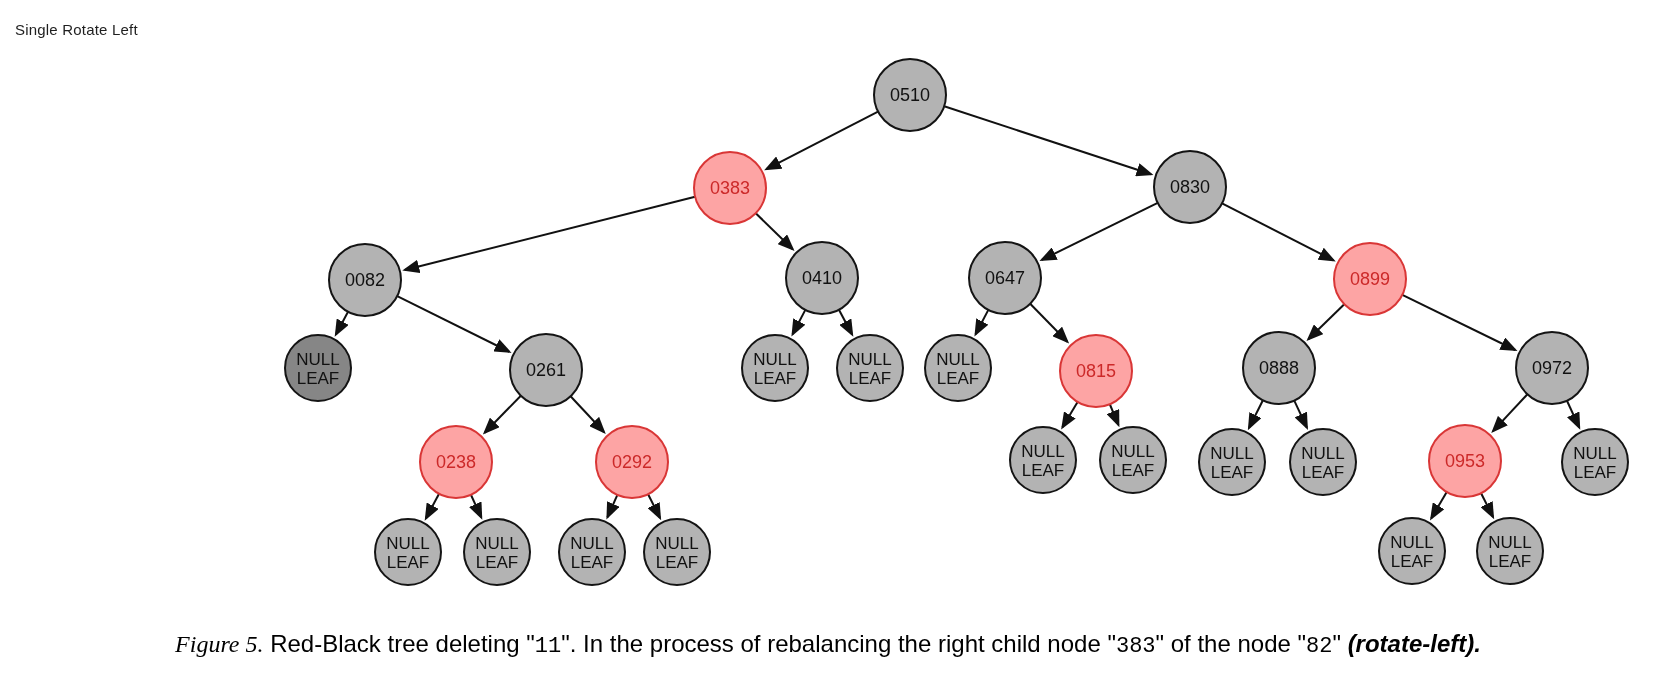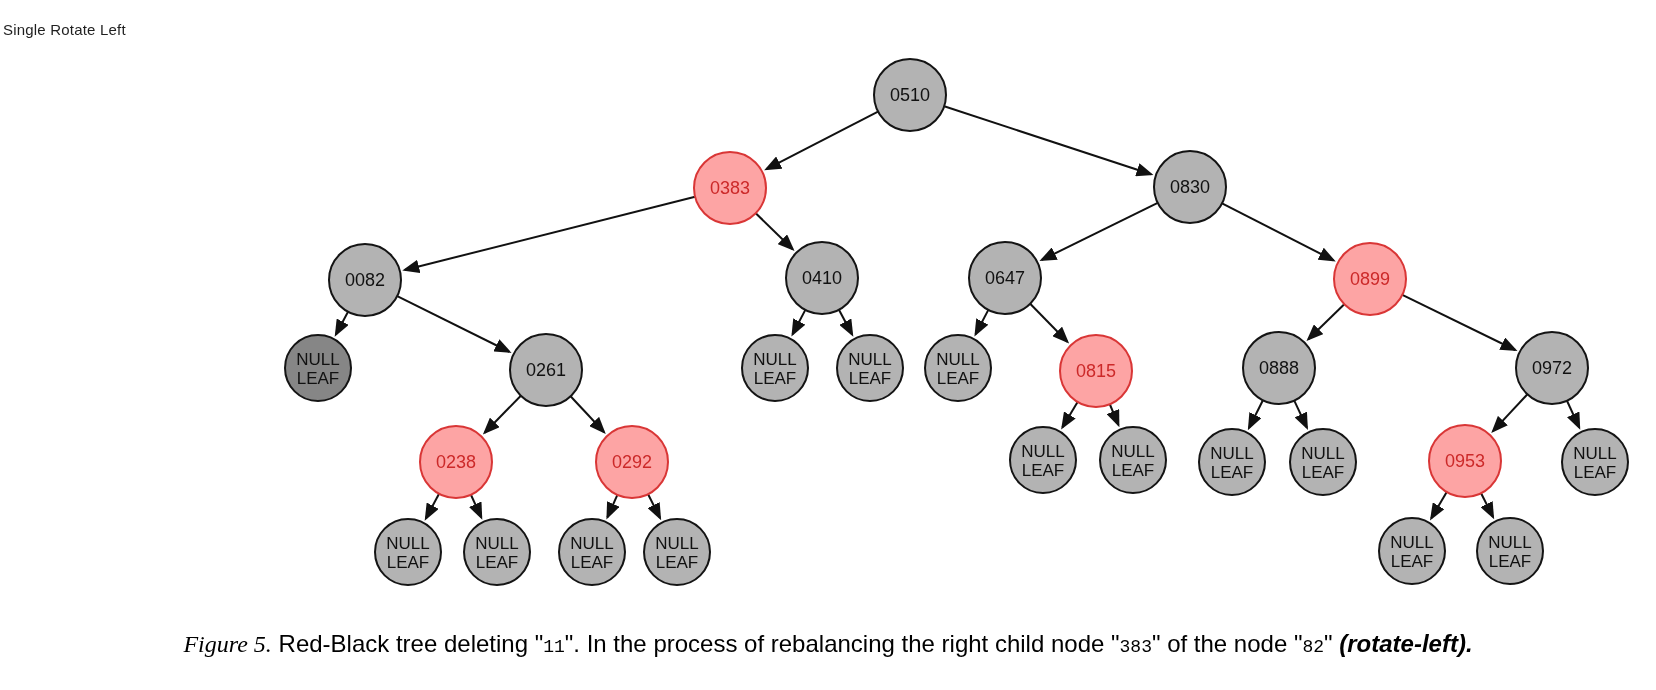--- a/index.html
+++ b/index.html
@@ -7,21 +7,21 @@
     position: relative;
     width: 1656px;
     height: 690px;
     background: #ffffff;
     overflow: hidden;
     font-family: "Liberation Sans", sans-serif;
   }
   .title {
     position: absolute;
     top: 21px;
-    left: 3px;
+    left: 15px;
     font-size: 15px;
     color: #1f1f1f;
     letter-spacing: 0.2px;
   }
   .tree-svg {
     position: absolute;
     top: 0;
     left: 0;
   }
   .caption {
@@ -30,21 +30,21 @@
     left: 0;
     width: 100%;
     text-align: center;
     font-size: 24px;
     color: #000000;
     white-space: nowrap;
   }
   .seg-normal { font-style: normal; }
   .seg-italic { font-style: italic; font-family: Liberation Serif, serif; }
   .seg-bolditalic { font-style: italic; font-weight: bold; }
-  .seg-mono { font-family: "Liberation Mono", monospace; font-size: 18px; }
+  .seg-mono { font-family: "Liberation Mono", monospace; font-size: 22px; }
   svg text { user-select: none; }
 </style>
 </head>
 <body>
 
 <div class="page">
   <div class="title">Single Rotate Left</div>
   <svg class="tree-svg" width="1656" height="610" viewBox="0 0 1656 610" xmlns="http://www.w3.org/2000/svg">
       <defs>
         <marker id="arrow" viewBox="0 0 10 8" refX="8.5" refY="4" markerWidth="17" markerHeight="13.6" orient="auto" markerUnits="userSpaceOnUse">

